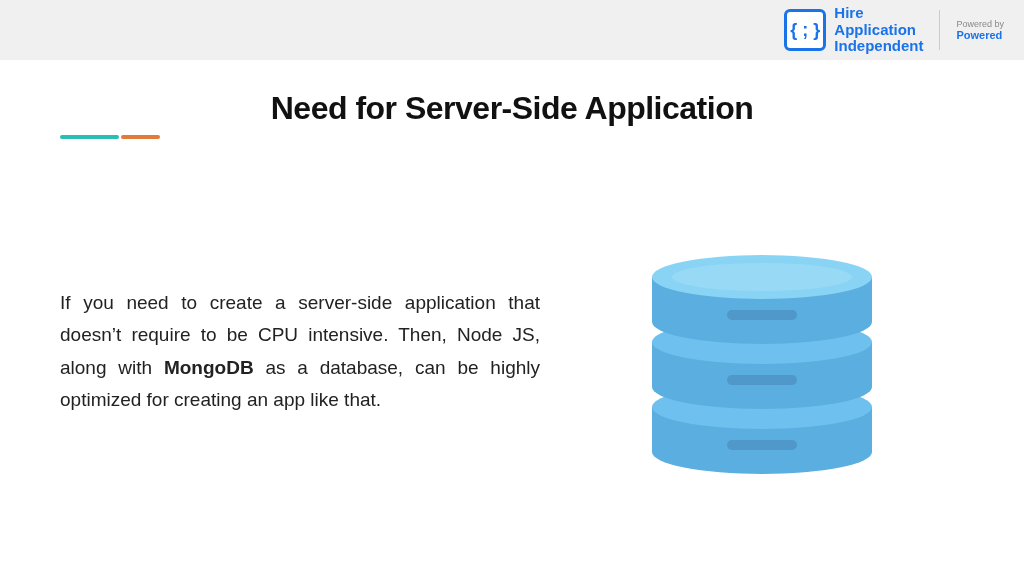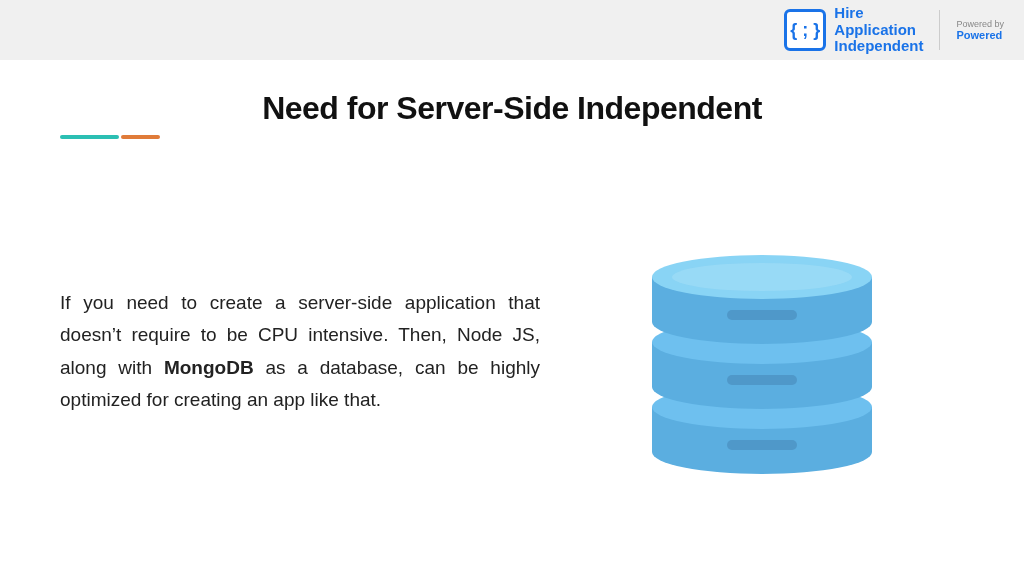--- a/index.html
+++ b/index.html
@@ -183,21 +183,21 @@
       <div class="logo-divider"></div>
       <div>
         <div class="powered-text">Powered by</div>
         <div class="powered-brand">Powered</div>
       </div>
     </div>
   </div>
 
   <div class="content">
     <div class="title-section">
-      <h1 class="page-title">Need for Server-Side Independent</h1>
+      <h1 class="page-title">Need for Server-Side Application</h1>
       <div class="title-underline">
         <div class="underline-teal"></div>
         <div class="underline-orange"></div>
       </div>
     </div>
 
     <div class="body-section">
       <div class="text-column">
         <p class="body-text">
           <span>If you need to create a server-side application that doesn’t require to be CPU intensive. Then, Node JS, along with </span><strong>MongoDB</strong><span> as a database, can be highly optimized for creating an app like that.</span>

